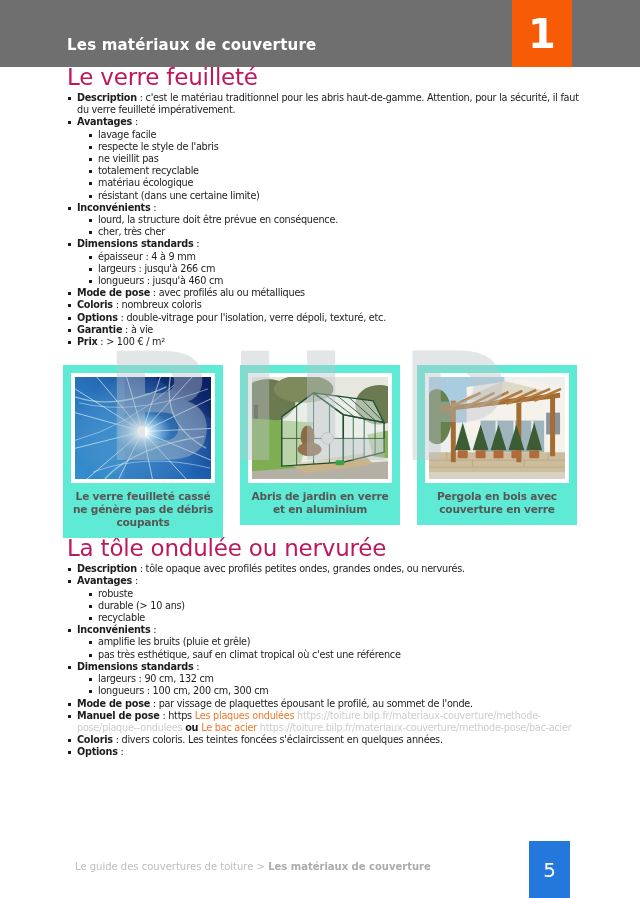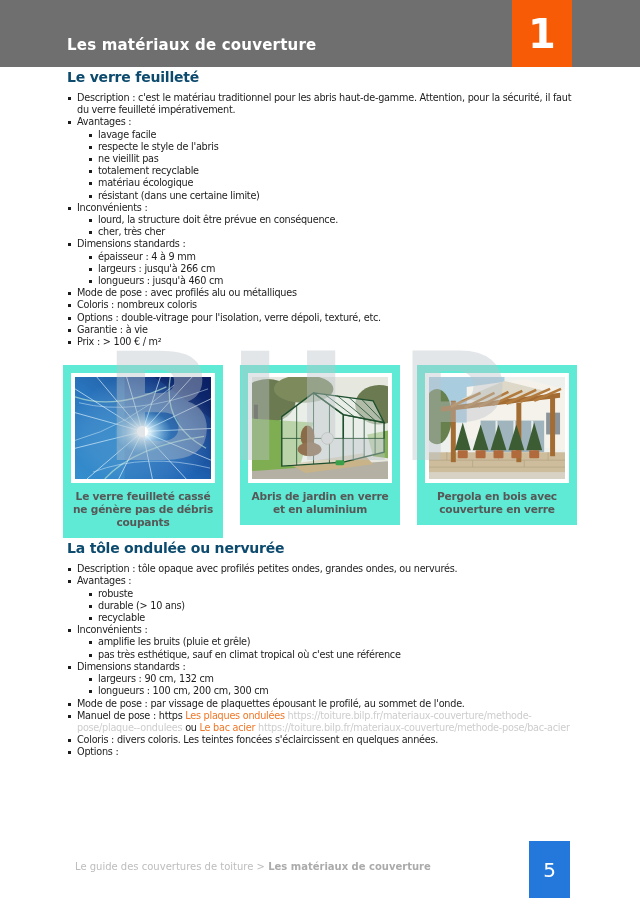--- a/index.html
+++ b/index.html
@@ -7,30 +7,30 @@
         font-family:"DejaVu Sans","Liberation Sans",sans-serif;color:#1c1c1c;}
 
   
   .header{position:absolute;top:0;left:0;width:640px;height:67px;background:#6F6F6F;}
   .header-title{position:absolute;left:67px;bottom:13px;font-size:15px;font-weight:700;color:#ffffff;letter-spacing:.2px;}
   .chapter-box{position:absolute;left:512px;top:0;width:60px;height:67px;background:#F85B05;
                display:flex;align-items:center;justify-content:center;color:#fff;font-weight:700;font-size:40px;}
 
   
   .content{position:absolute;top:67px;left:67px;width:512px;}
-  h2.sec{margin:0;color:#0c4a6e;font-weight:700;font-size:14px;line-height:20px;letter-spacing:-.2px;}
+  h2.sec{margin:0;color:#be185d;font-weight:400;font-size:23px;line-height:20px;letter-spacing:-.2px;}
   .sec1-title{margin-top:13px;}
   .sec2-title{margin-top:20px;}
 
   ul{list-style:none;margin:0;padding:0;}
   .lst{margin-top:5px;font-size:9.7px;line-height:12.2px;letter-spacing:-.25px;color:#1c1c1c;}
   .lst li{position:relative;padding-left:10px;}
   .lst li::before{content:"";position:absolute;left:1px;top:5px;width:3px;height:3px;background:#1c1c1c;}
   .lst ul{margin-left:11px;}
-  .b{font-weight:400;margin-top:8px;}
+  .b{font-weight:700;margin-top:8px;}
   .link{color:#F0782A;text-decoration:none;cursor:pointer;}
   .url{color:#CDCDCD;}
 
   
   .cards{position:relative;margin-top:17px;margin-left:-4px;width:520px;display:flex;gap:17px;align-items:flex-start;}
   .card{width:160px;background:#5eead4;box-sizing:border-box;padding:8px 8px 9px;flex:0 0 auto;}
   .photo{background:#ffffff;padding:4px;}
   .photo svg{display:block;width:136px;height:102px;}
   .caption{margin-top:7px;font-size:10.6px;line-height:13px;font-weight:700;color:#575757;text-align:center;letter-spacing:-.2px;}
   .watermark{position:absolute;left:2px;top:-32px;z-index:4;font-size:150px;line-height:150px;font-weight:700;

